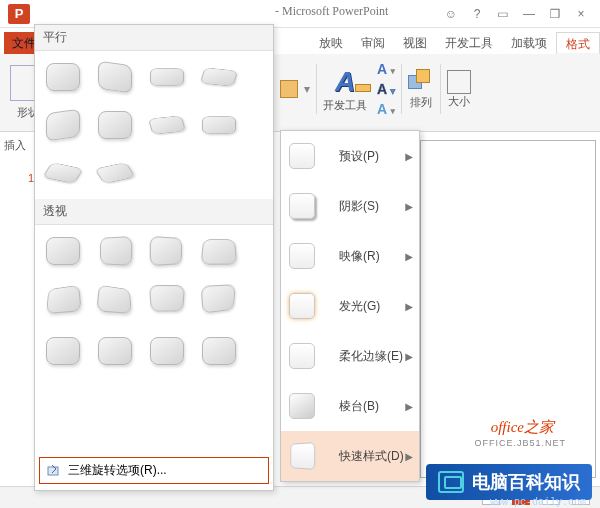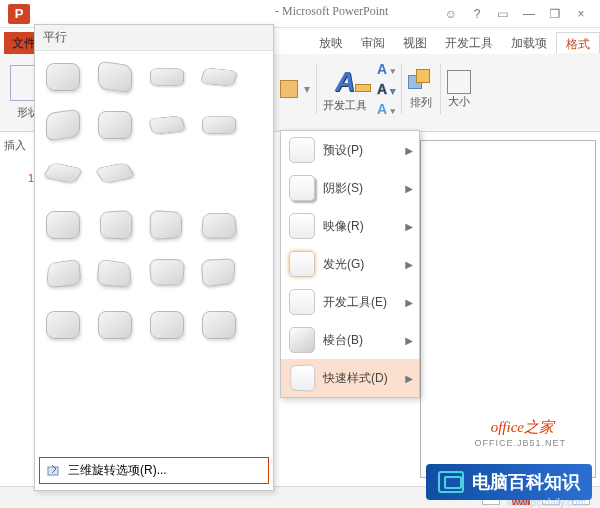--- a/index.html
+++ b/index.html
@@ -36,34 +36,34 @@
   .gallery { position: absolute; left: 34px; top: 24px; width: 240px; height: 467px; background: #fff; border: 1px solid #c8c8c8; box-shadow: 2px 2px 6px rgba(0,0,0,.15); z-index: 40; }
   .gallery-header { padding: 4px 8px; font-size: 12px; color: #555; background: #f3f3f3; border-bottom: 1px solid #e0e0e0; }
   .presets { display: flex; flex-wrap: wrap; padding: 6px 6px; gap: 8px; }
   .preset-tile { width: 44px; height: 40px; display: flex; align-items: center; justify-content: center; }
   .shape3d { width: 34px; height: 28px; background: linear-gradient(145deg,#f6f6f6,#d4d4d4); border: 1px solid #b8b8b8; border-radius: 8px; box-shadow: 1px 2px 3px rgba(0,0,0,.15); }
   .gallery-footer { position: absolute; left: 4px; right: 4px; bottom: 6px; border: 1px solid #d03a00; padding: 4px 6px; display: flex; align-items: center; gap: 6px; }
   .gf-icon { width: 16px; height: 16px; }
 
   
   .submenu { position: absolute; left: 280px; top: 130px; width: 140px; background: #fff; border: 1px solid #c8c8c8; box-shadow: 2px 2px 6px rgba(0,0,0,.2); z-index: 30; }
-  .submenu-item { display: flex; align-items: center; padding: 6px 8px; font-size: 12px; color: #444; gap: 8px; position: relative; cursor: pointer; }
+  .submenu-item { display: flex; align-items: center; padding: 12px 8px; font-size: 12px; color: #444; gap: 24px; position: relative; cursor: pointer; }
   .submenu-item:hover, .submenu-item.active { background: #fbe0cf; }
   .submenu-icon { width: 26px; height: 26px; border: 1px solid #c8c8c8; border-radius: 5px; background: linear-gradient(#fff,#eee); flex-shrink: 0; }
   .submenu-arrow { position: absolute; right: 6px; color: #777; font-size: 10px; }
 
   .slide-canvas { position: absolute; left: 420px; top: 140px; right: 4px; bottom: 30px; background: #fff; border: 1px solid #b5b5b5; }
 
   .status-bar { position: absolute; left: 0; right: 0; bottom: 0; height: 22px; background: #f3f3f3; border-top: 1px solid #d8d8d8; display: flex; align-items: center; justify-content: flex-end; padding-right: 10px; gap: 12px; }
   .status-btn { width: 18px; height: 14px; border: 1px solid #bbb; background: #fff; }
 
   .watermark1 { position: absolute; right: 46px; top: 418px; color: #e03a00; font-size: 15px; font-style: italic; font-family: "SimSun",serif; z-index: 60; }
   .watermark1-sub { position: absolute; right: 34px; top: 438px; color: #888; font-size: 9px; letter-spacing: 1px; z-index:60;}
   .watermark2 { position: absolute; right: 8px; bottom: 8px; color: #fff; background: linear-gradient(90deg,#0f4ea3,#2b6fd1); padding: 6px 12px; border-radius: 4px; font-size: 18px; display: flex; align-items: center; gap: 8px; z-index: 70; font-weight: bold; }
-  .wm2-url { position: absolute; right: 14px; bottom: 0px; font-size: 10px; color: #b9d4f5; z-index: 71; }
+  .wm2-url { position: absolute; right: 14px; bottom: 0px; font-size: 10px; color: #b9d4f5; z-index: 71; font-family: Liberation Mono, monospace; }
   .monitor-icon { width: 26px; height: 22px; border: 2px solid #4fd0e0; border-radius: 3px; position: relative; }
   .monitor-icon::after { content:''; position:absolute; left:4px; top:3px; width:14px; height:9px; border:2px solid #4fd0e0; border-radius:2px; }
 
   .ribbon-right { position: absolute; left: 280px; top: 58px; right: 10px; display: flex; align-items: center; gap: 6px; }
 </style>
 </head>
 <body>
 
 <div class="title-bar">
   <span class="tab-p">P</span>
@@ -165,20 +165,21 @@
     <div class="preset-tile">
         <div class="shape3d" style="transform:rotateX(50deg)"></div>
       </div>
     <div class="preset-tile">
         <div class="shape3d" style="transform:rotateX(55deg) rotateZ(20deg)"></div>
       </div>
     <div class="preset-tile">
         <div class="shape3d" style="transform:rotateX(55deg) rotateZ(-20deg)"></div>
       </div>
   </div>
+  <div class="gallery-header">透视</div>
   <div class="presets">
     <div class="preset-tile">
         <div class="shape3d"></div>
       </div>
     <div class="preset-tile">
         <div class="shape3d" style="transform:perspective(80px) rotateY(-20deg)"></div>
       </div>
     <div class="preset-tile">
         <div class="shape3d" style="transform:perspective(80px) rotateY(20deg)"></div>
       </div>
@@ -237,21 +238,21 @@
     <span>映像(R)</span>
     <span class="submenu-arrow">▶</span>
   </div>
   <div class="submenu-item">
     <div class="submenu-icon" style="box-shadow:0 0 4px #f7b76a"></div>
     <span>发光(G)</span>
     <span class="submenu-arrow">▶</span>
   </div>
   <div class="submenu-item">
     <div class="submenu-icon" style="filter:blur(.5px)"></div>
-    <span>开发工具(E)</span>
+    <span>柔化边缘(E)</span>
     <span class="submenu-arrow">▶</span>
   </div>
   <div class="submenu-item">
     <div class="submenu-icon" style="background:linear-gradient(145deg,#fff,#ccc)"></div>
     <span>棱台(B)</span>
     <span class="submenu-arrow">▶</span>
   </div>
   <div class="submenu-item active">
     <div class="submenu-icon" style="transform:perspective(60px) rotateY(-18deg)"></div>
     <span>快速样式(D)</span>

